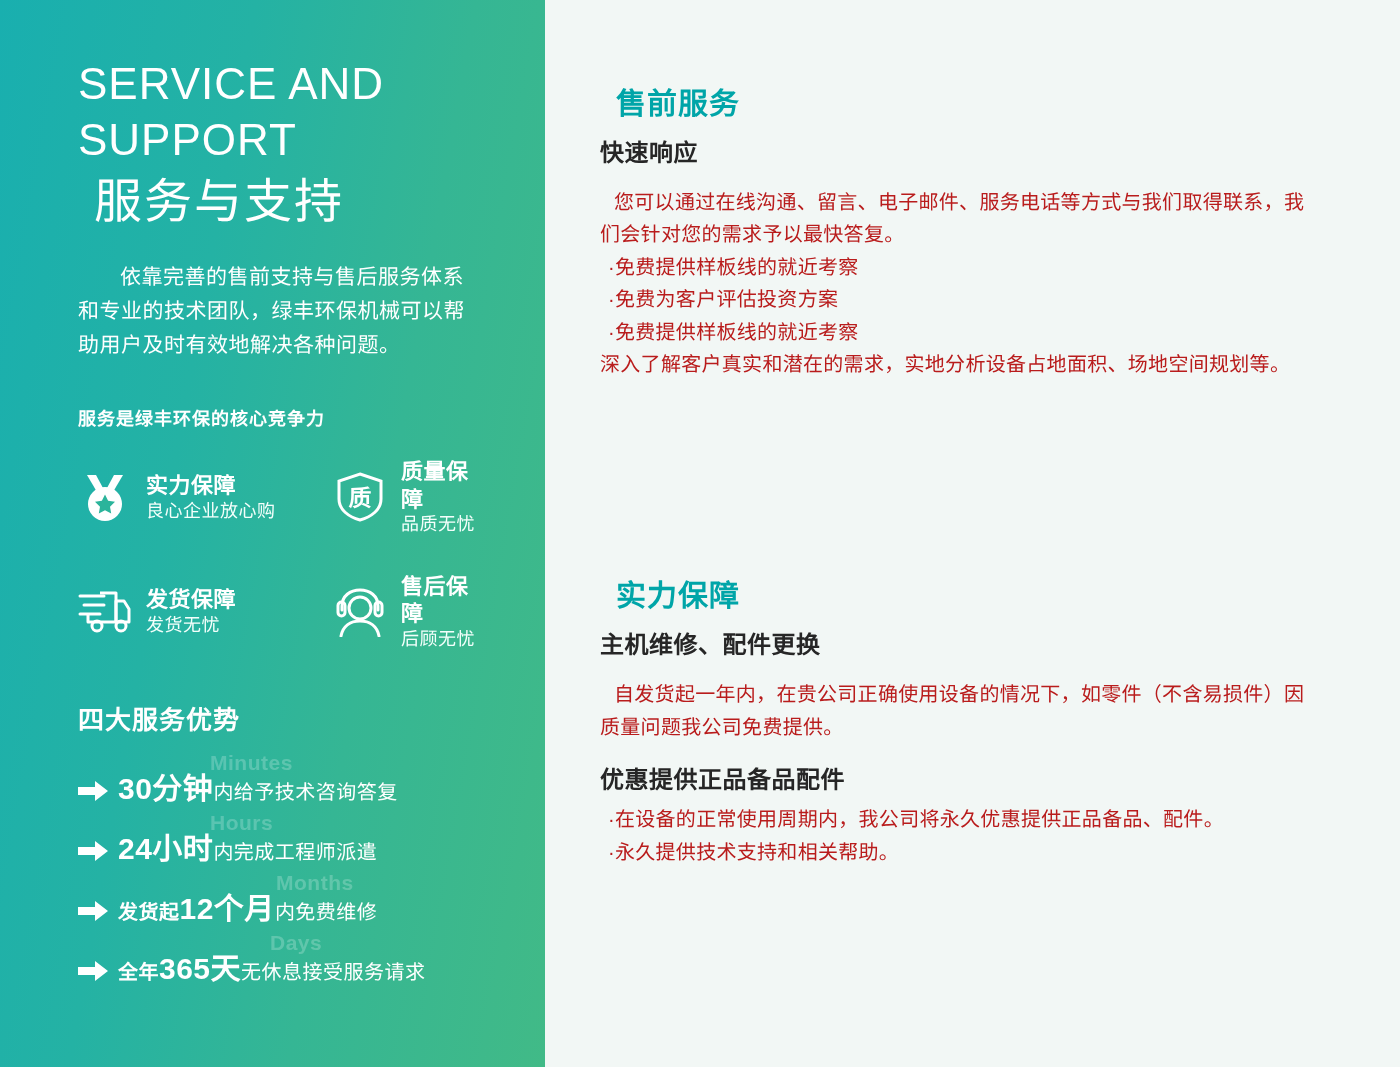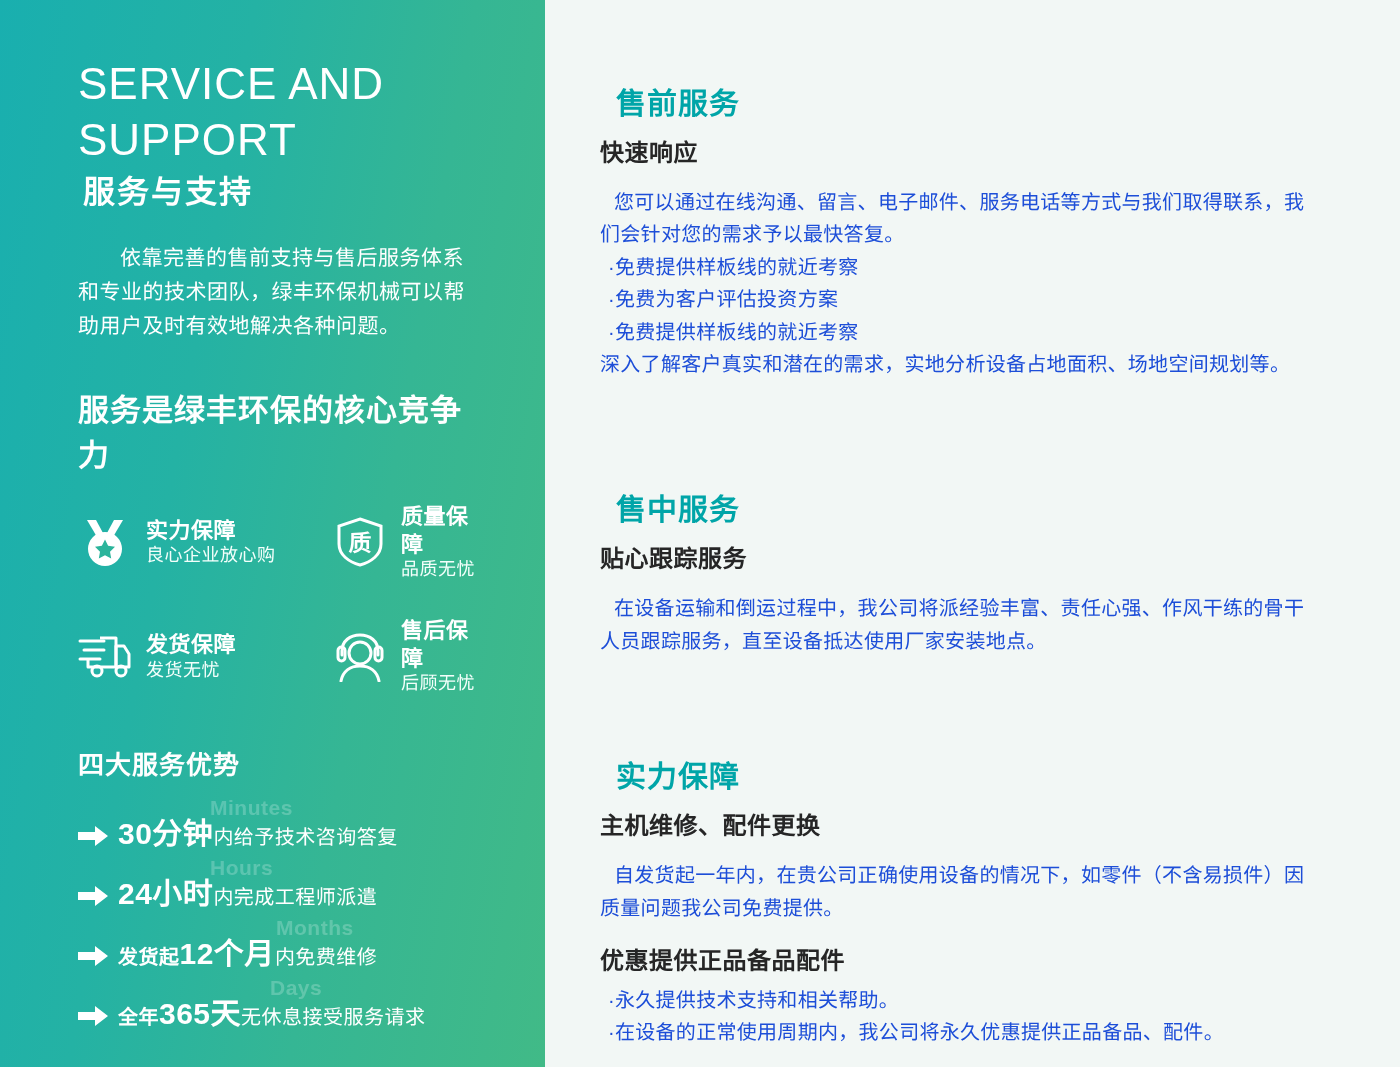--- a/index.html
+++ b/index.html
@@ -25,37 +25,37 @@
   }
   .title-en{
     font-size:44px;
     line-height:1.28;
     font-weight:400;
     letter-spacing:1px;
     margin:0;
     color:#ffffff;
   }
   .title-cn{
-    font-size:32px;
-    font-weight:bold;
+    font-size:48px;
+    font-weight:normal;
     letter-spacing:2px;
-    margin:4px 0 0 5px;
+    margin:4px 0 0 16px;
     line-height:1.2;
   }
   .intro{
     margin:30px 0 0 0;
     font-size:21px;
     line-height:1.62;
     text-indent:2em;
     letter-spacing:0.5px;
     max-width:420px;
   }
   .core-heading{
     margin:42px 0 0 0;
-    font-size:31px;
+    font-size:18px;
     font-weight:bold;
     letter-spacing:1px;
   }
 
   
   .icon-grid{
     margin-top:28px;
     display:grid;
     grid-template-columns:255px 1fr;
     grid-row-gap:36px;
@@ -120,21 +120,21 @@
     font-weight:bold;
     color:#262626;
     margin:14px 0 0 0;
     letter-spacing:0.5px;
     line-height:1.25;
   }
   .sec-body{
     margin:18px 0 0 0;
     font-size:20px;
     line-height:1.62;
-    color:#1d4ed8;
+    color:#b91c1c;
     letter-spacing:0.3px;
   }
   .sec-body p{margin:0;}
   .sec-body .indent{text-indent:0.7em;}
   .sec-body .bullet{padding-left:0.4em;}
   .gap-lg{height:96px;}
   .gap-md{height:86px;}
   .sub-block{margin-top:22px;}
   .sub-block .sec-sub{margin-top:0;}
   .sub-block .sec-body{margin-top:8px;}
@@ -285,40 +285,33 @@
         <p class="indent">您可以通过在线沟通、留言、电子邮件、服务电话等方式与我们取得联系，我们会针对您的需求予以最快答复。</p>
         <p class="bullet">·免费提供样板线的就近考察</p>
         <p class="bullet">·免费为客户评估投资方案</p>
         <p class="bullet">·免费提供样板线的就近考察</p>
         <p>深入了解客户真实和潜在的需求，实地分析设备占地面积、场地空间规划等。</p>
       </div>
     </div>
 
     <div class="gap-lg"></div>
 
-    <div class="sec">
-      <div class="sec-title">售中服务</div>
-      <div class="sec-sub">贴心跟踪服务</div>
-      <div class="sec-body">
-        <p class="indent">在设备运输和倒运过程中，我公司将派经验丰富、责任心强、作风干练的骨干人员跟踪服务，直至设备抵达使用厂家安装地点。</p>
-      </div>
-    </div>
 
     <div class="gap-md"></div>
 
     <div class="sec">
       <div class="sec-title">实力保障</div>
       <div class="sec-sub">主机维修、配件更换</div>
       <div class="sec-body">
         <p class="indent">自发货起一年内，在贵公司正确使用设备的情况下，如零件（不含易损件）因质量问题我公司免费提供。</p>
       </div>
 
       <div class="sub-block">
         <div class="sec-sub">优惠提供正品备品配件</div>
         <div class="sec-body">
+          <p class="bullet">·在设备的正常使用周期内，我公司将永久优惠提供正品备品、配件。</p>
           <p class="bullet">·永久提供技术支持和相关帮助。</p>
-          <p class="bullet">·在设备的正常使用周期内，我公司将永久优惠提供正品备品、配件。</p>
         </div>
       </div>
     </div>
 
   </div>
 </div>
 
 </body></html>

